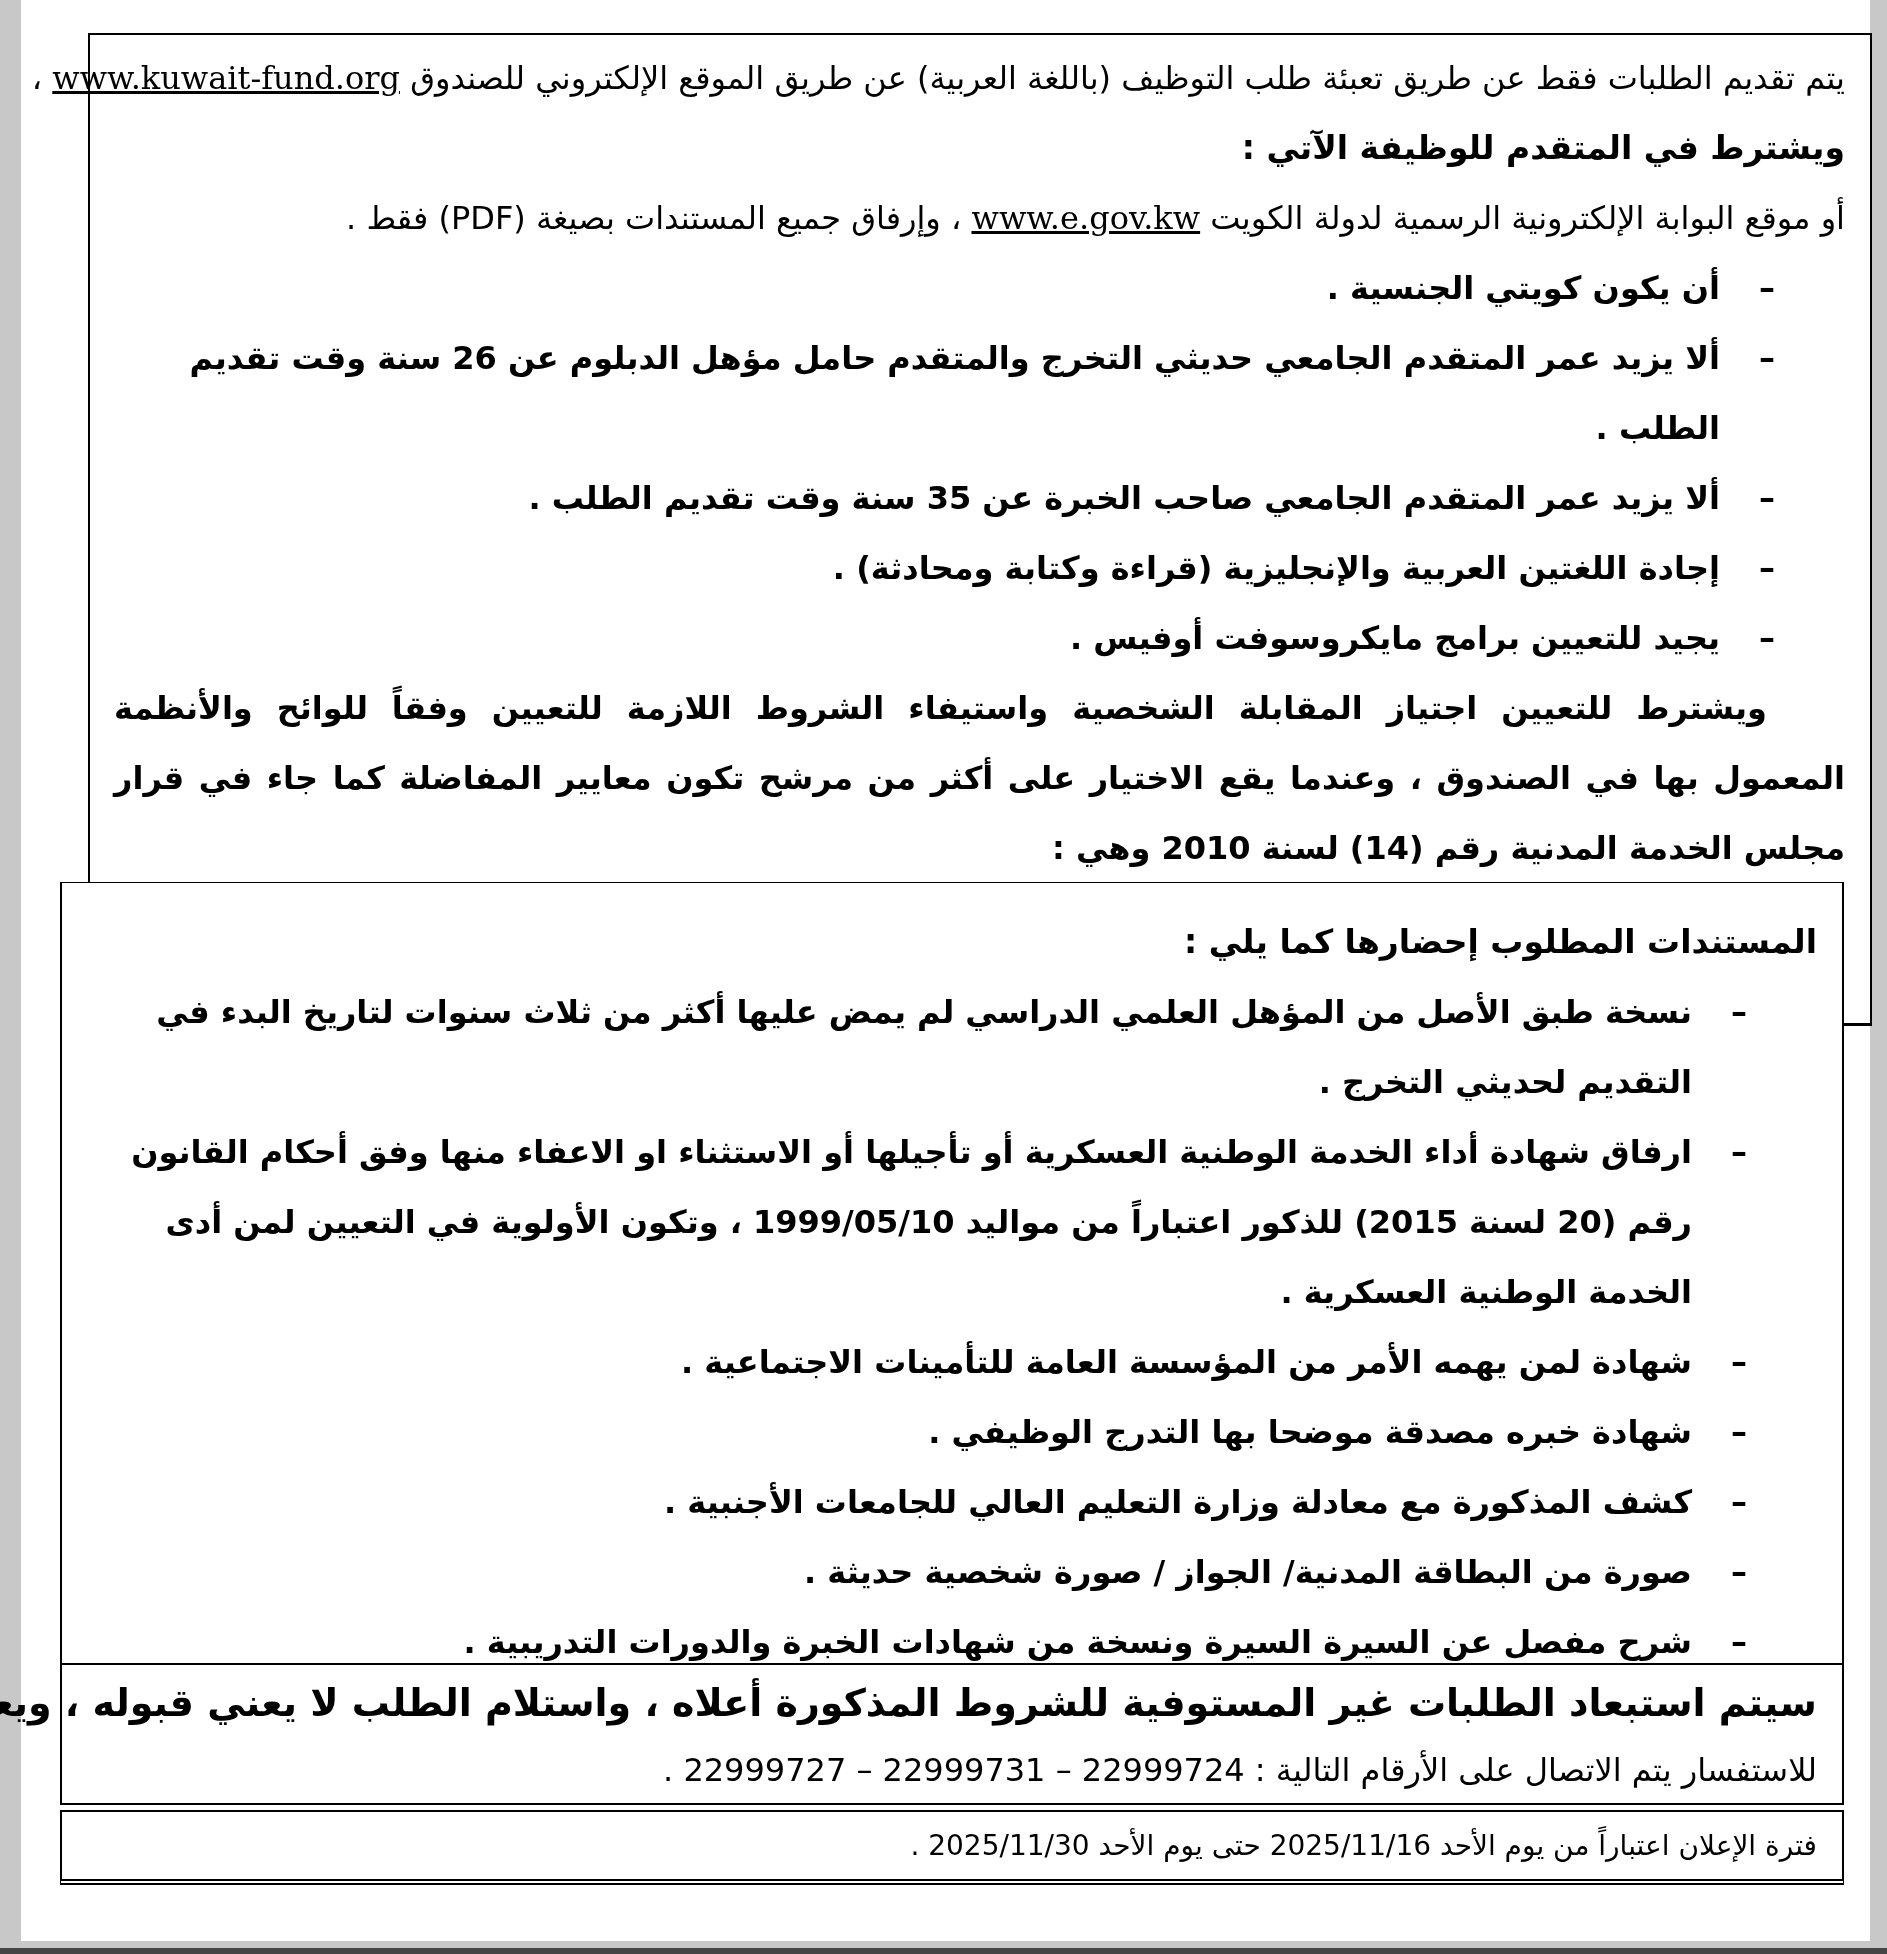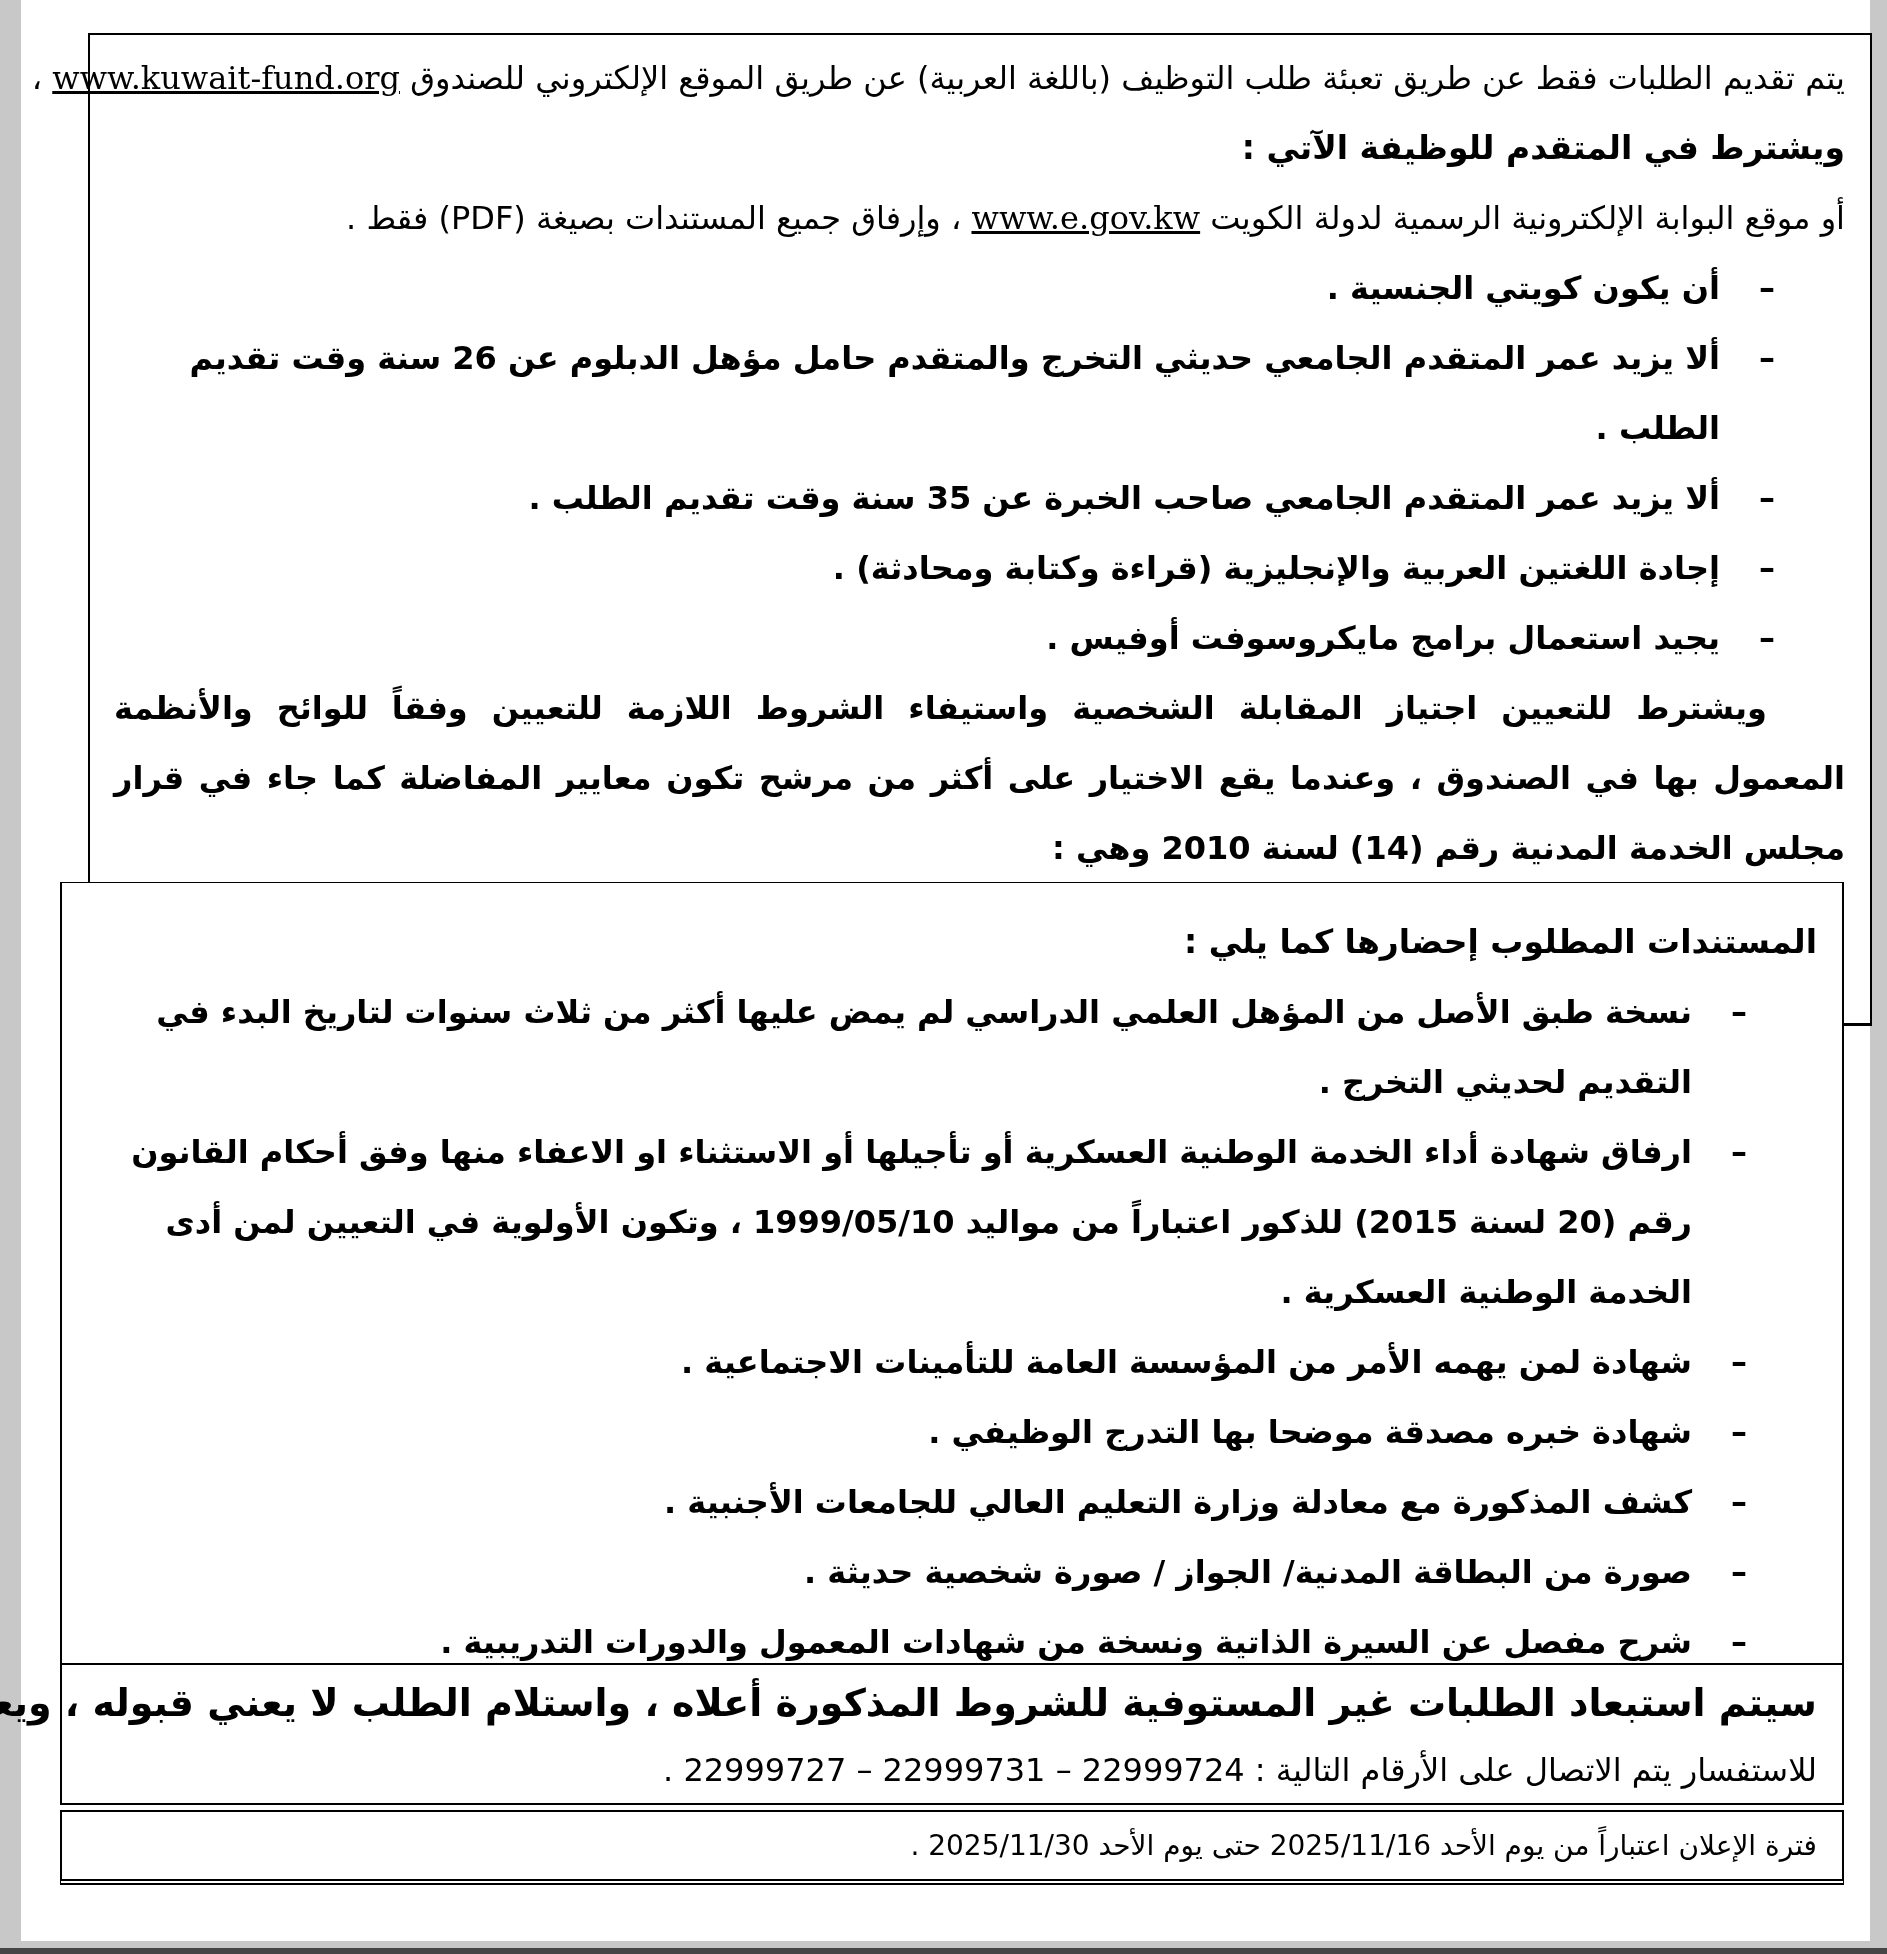--- a/index.html
+++ b/index.html
@@ -80,21 +80,21 @@
     <div class="row b">
         <span class="m">–</span>
         <span class="t">ألا يزيد عمر المتقدم الجامعي صاحب الخبرة عن 35 سنة وقت تقديم الطلب .</span>
       </div>
     <div class="row b">
         <span class="m">–</span>
         <span class="t">إجادة اللغتين العربية والإنجليزية (قراءة وكتابة ومحادثة) .</span>
       </div>
     <div class="row b">
         <span class="m">–</span>
-        <span class="t">يجيد استعمال برامج مايكروسوفت أوفيس .</span>
+        <span class="t">يجيد للتعيين برامج مايكروسوفت أوفيس .</span>
       </div>
 
     <div class="row para">ويشترط للتعيين اجتياز المقابلة الشخصية واستيفاء الشروط اللازمة للتعيين وفقاً للوائح والأنظمة المعمول بها في الصندوق ، وعندما يقع الاختيار على أكثر من مرشح تكون معايير المفاضلة كما جاء في قرار مجلس الخدمة المدنية رقم (14) لسنة 2010 وهي :</div>
 
     <div class="row crit">
         <span>1 . الحاصل على تقدير 2.67 أو جيد جدا وما أعلى للمؤهل .</span>
         <span class="gap-small">3 . الأكبر سناً .</span>
       </div>
     <div class="row crit">
         <span>2 . الأقدمية في الحصول على المؤهل .</span>
@@ -124,21 +124,21 @@
     <div class="row b">
         <span class="m">–</span>
         <span class="t">كشف المذكورة مع معادلة وزارة التعليم العالي للجامعات الأجنبية .</span>
       </div>
     <div class="row b">
         <span class="m">–</span>
         <span class="t">صورة من البطاقة المدنية/ الجواز / صورة شخصية حديثة .</span>
       </div>
     <div class="row b">
         <span class="m">–</span>
-        <span class="t">شرح مفصل عن السيرة الذاتية ونسخة من شهادات المعمول والدورات التدريبية .</span>
+        <span class="t">شرح مفصل عن السيرة السيرة ونسخة من شهادات الخبرة والدورات التدريبية .</span>
       </div>
     <div class="row b">
         <span class="m">–</span>
         <span class="t">شهادة اثبات البيانات الأساسية (الجنسية) من تطبيق سهل .</span>
       </div>
     <div class="row b">
         <span class="m">–</span>
         <span class="t">شهادة الحالة الجنائية من تطبيق سهل .</span>
       </div>
   </section>

